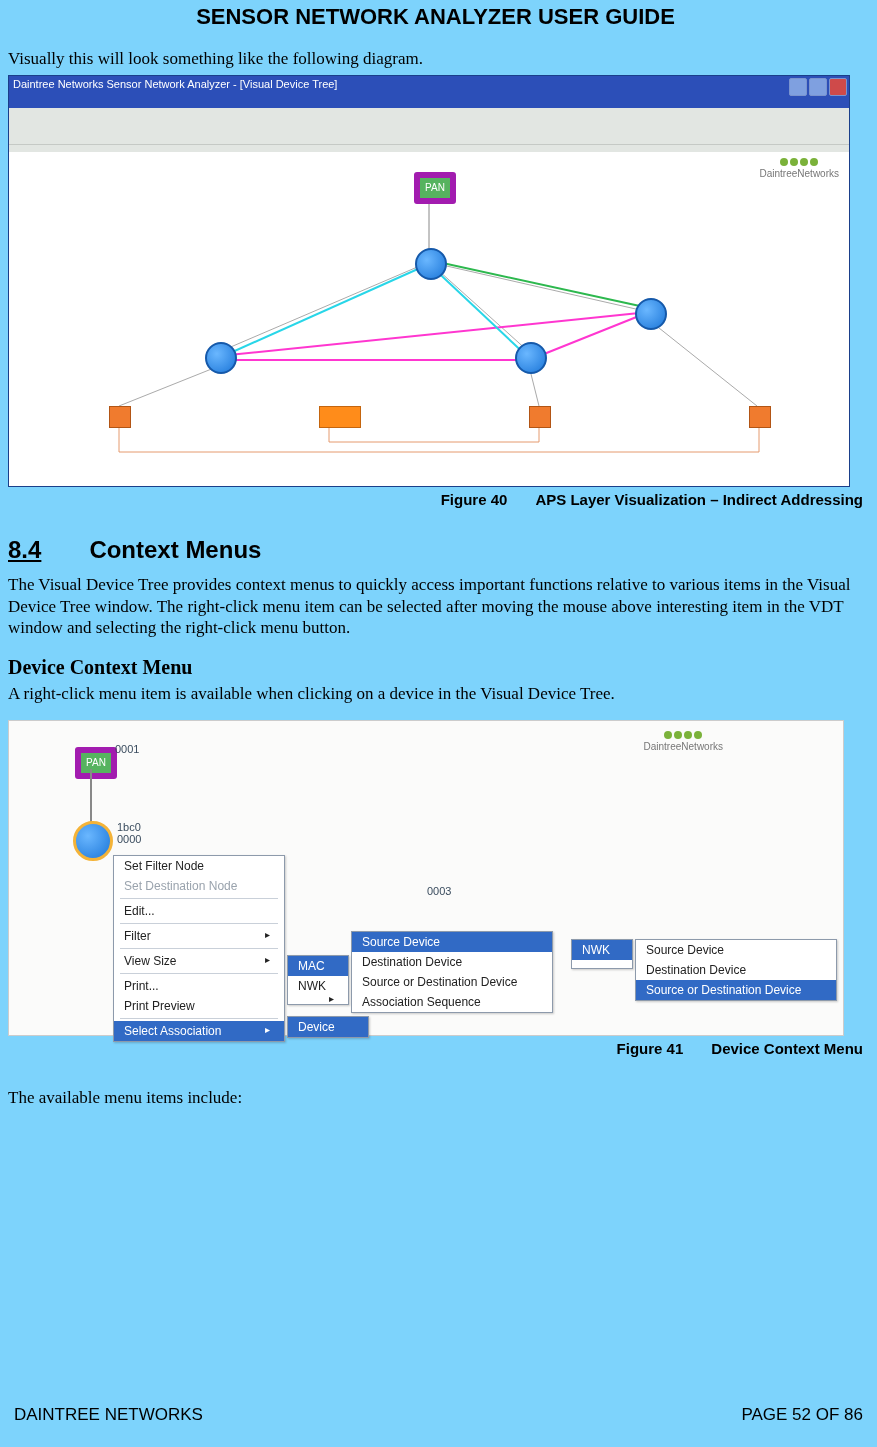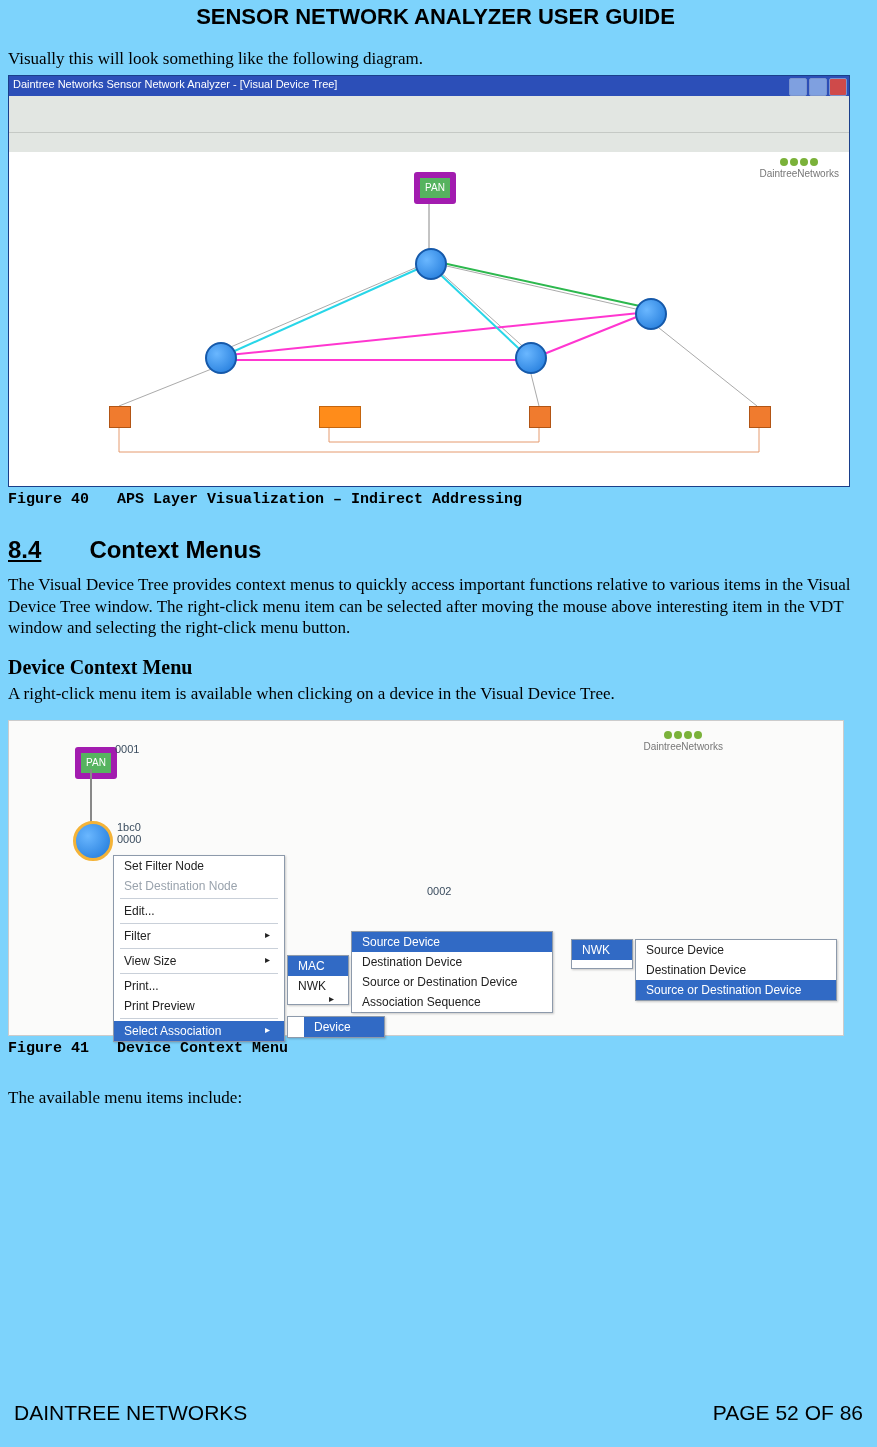--- a/index.html
+++ b/index.html
@@ -1,28 +1,28 @@
 <!DOCTYPE html>
 <html><head>
 <meta charset="utf-8">
 <style>
   html,body{margin:0;padding:0;background:#fff;color:#000;font-family:"Times New Roman",serif;}
   .page{width:877px;min-height:1447px;margin:0 auto;background:#7dd3fc;position:relative;box-sizing:border-box;padding:0 14px 0 8px;}
   .doc-title{font-family:Arial,Helvetica,sans-serif;font-weight:bold;font-size:22px;text-align:center;padding:4px 0 18px;}
   .body-text{font-family:"Times New Roman",serif;font-size:17px;line-height:1.25;margin:0 0 6px;}
-  .figcap{font-family:Liberation Mono, monospace;font-size:15px;margin:4px 0 28px;}
+  .figcap{font-family:Liberation Sans, sans-serif;font-size:15px;margin:4px 0 28px;text-align:right;}
   .figcap b{margin-right:28px;}
   .h2{font-family:Arial,Helvetica,sans-serif;font-weight:bold;font-size:24px;margin:8px 0 10px;}
   .h2-num{display:inline-block;margin-right:48px;text-decoration:underline;}
   .h3{font-family:"Times New Roman",serif;font-weight:bold;font-size:20px;margin:18px 0 4px;}
-  .footer{position:absolute;bottom:22px;left:14px;right:14px;font-family:Arial,Helvetica,sans-serif;font-size:21px;display:flex;justify-content:space-between;}
+  .footer{position:absolute;bottom:22px;left:14px;right:14px;font-family:Arial,Helvetica,sans-serif;font-size:17px;display:flex;justify-content:space-between;}
 
   
   .screenshot1{width:840px;height:410px;border:1px solid #1a3f8a;margin:2px 0 4px;position:relative;background:#fff;}
-  .sc1-titlebar{height:20px;background:#2c4fb8;position:relative;}
+  .sc1-titlebar{height:32px;background:#2c4fb8;position:relative;}
   .sc1-title{position:absolute;left:4px;top:2px;font:11px Arial;color:#fff;}
   .sc1-tbtns{position:absolute;right:2px;top:2px;display:flex;gap:2px;}
   .tbtn{width:16px;height:16px;border:1px solid #7a94cf;background:#cf4a4a;border-radius:2px;}
   .tbtn.min,.tbtn.max{background:#7fa0e0;}
   .sc1-menubar{height:16px;background:#e2e6e2;}
   .sc1-toolbar1,.sc1-toolbar2{height:20px;background:#e2e6e2;border-bottom:1px solid #c5c9c5;}
   .sc1-canvas{position:absolute;left:0;right:0;top:76px;bottom:0;background:#fff;}
   .node-pan{position:absolute;width:30px;height:20px;background:#56b35f;border:6px solid #a21caf;border-radius:3px;}
   .node-router{position:absolute;width:28px;height:28px;border-radius:50%;background:radial-gradient(circle at 35% 35%,#6ab7ff,#1c76d8);border:2px solid #1559aa;}
   .node-end{position:absolute;width:20px;height:20px;background:#f07b2e;border:1px solid #b25515;}
@@ -123,21 +123,21 @@
     </div>
 
     <div class="node-pan" style="left:66px;top:26px;text-align:center;font:10px Arial;color:#fff;line-height:20px;">PAN</div>
     <div class="nodelabel" style="left:106px;top:22px;">0001</div>
     <svg class="linklayer" style="left:0;top:0;" width="834" height="314">
       <line x1="82" y1="48" x2="82" y2="106" stroke="#888" stroke-width="2"></line>
     </svg>
     <div class="node-router" style="left:64px;top:100px;border:3px solid #f4b338;width:34px;height:34px;"></div>
     <div class="nodelabel" style="left:108px;top:100px;white-space:pre;">1bc0
 0000</div>
-    <div class="nodelabel" style="left:418px;top:164px;">0002</div>
+    <div class="nodelabel" style="left:418px;top:164px;">0003</div>
 
     <div class="ctxmenu" style="left:104px;top:134px;width:170px;">
       <div class="ctxitem">Set Filter Node</div>
       <div class="ctxitem disabled">Set Destination Node</div>
       <div class="ctxsep"></div>
       <div class="ctxitem">Edit...</div>
       <div class="ctxsep"></div>
       <div class="ctxitem arrow">Filter</div>
       <div class="ctxsep"></div>
       <div class="ctxitem arrow">View Size</div>
@@ -162,21 +162,21 @@
 
     <div class="ctxmenu" style="left:562px;top:218px;width:60px;">
       <div class="ctxitem sel arrow">NWK</div>
     </div>
     <div class="ctxmenu" style="left:626px;top:218px;width:200px;">
       <div class="ctxitem">Source Device</div>
       <div class="ctxitem">Destination Device</div>
       <div class="ctxitem sel">Source or Destination Device</div>
     </div>
 
-    <div class="ctxmenu" style="left:278px;top:295px;width:80px;padding-left:16px;">
+    <div class="ctxmenu" style="left:278px;top:295px;width:80px;">
       <div class="ctxitem sel">Device</div>
     </div>
   </div>
 
   <p class="figcap"><b>Figure 41</b><span style="font-weight:bold;">Device Context Menu</span></p>
 
   <p class="body-text" style="margin-top:30px;">The available menu items include:</p>
 
   <div class="footer">
     <span>DAINTREE NETWORKS</span>

